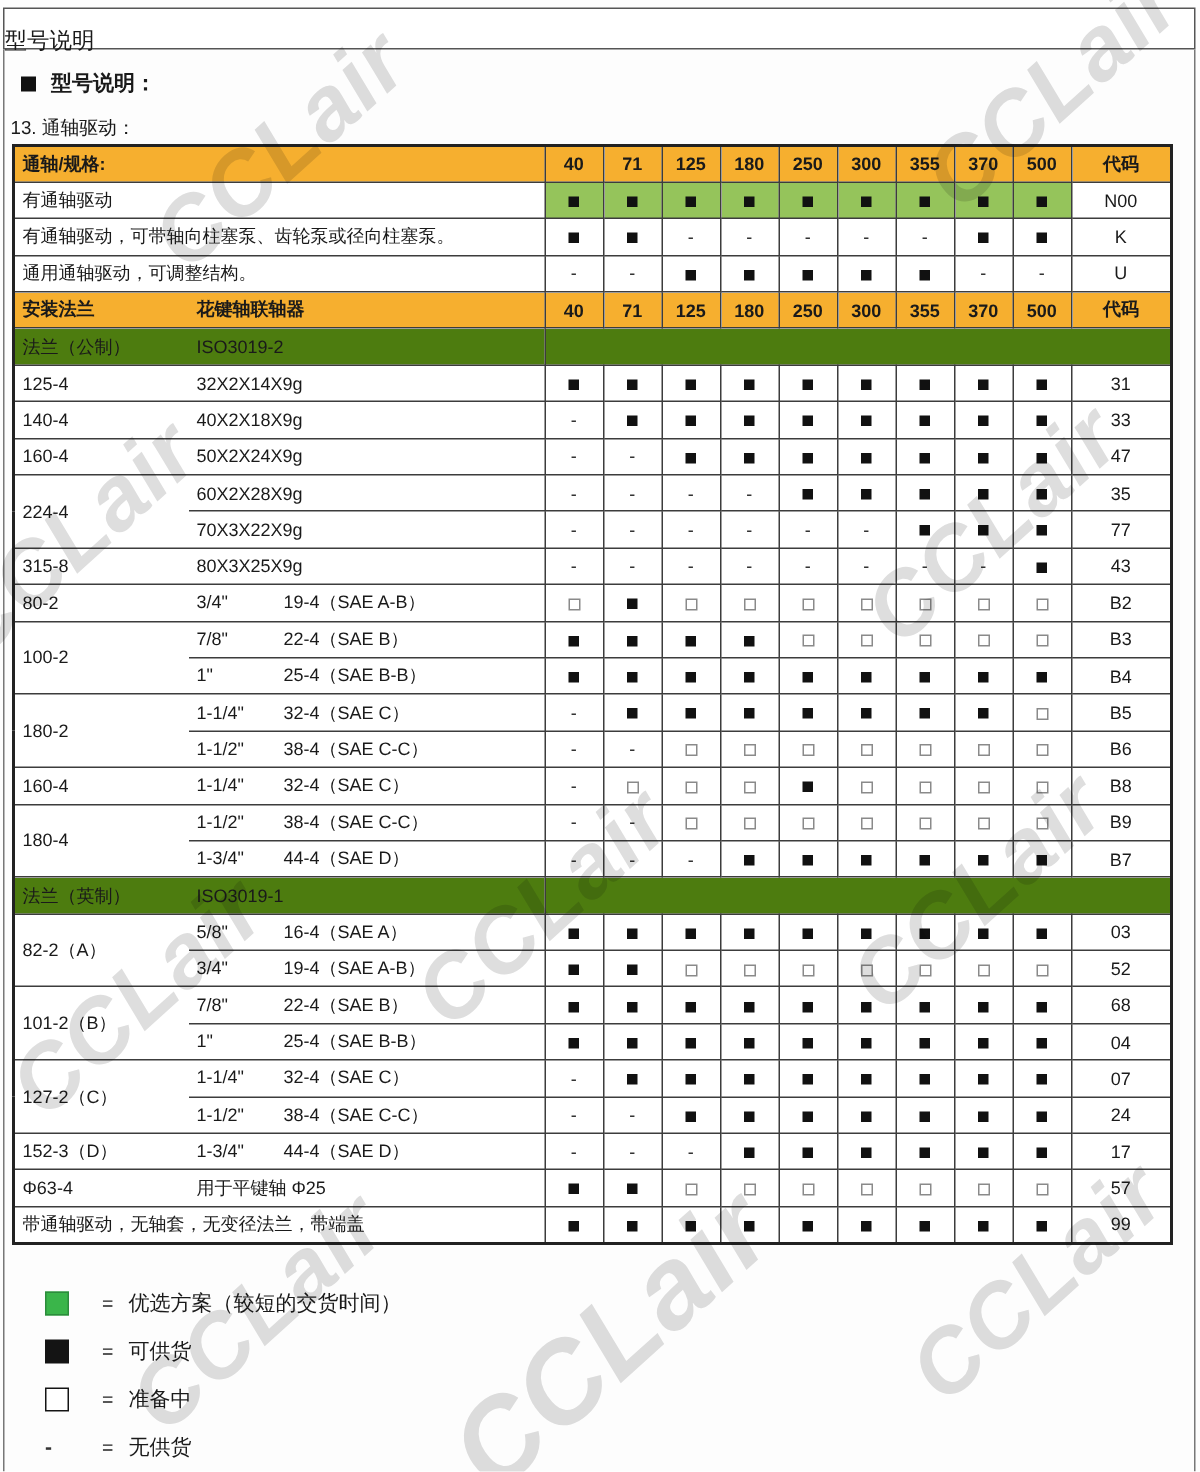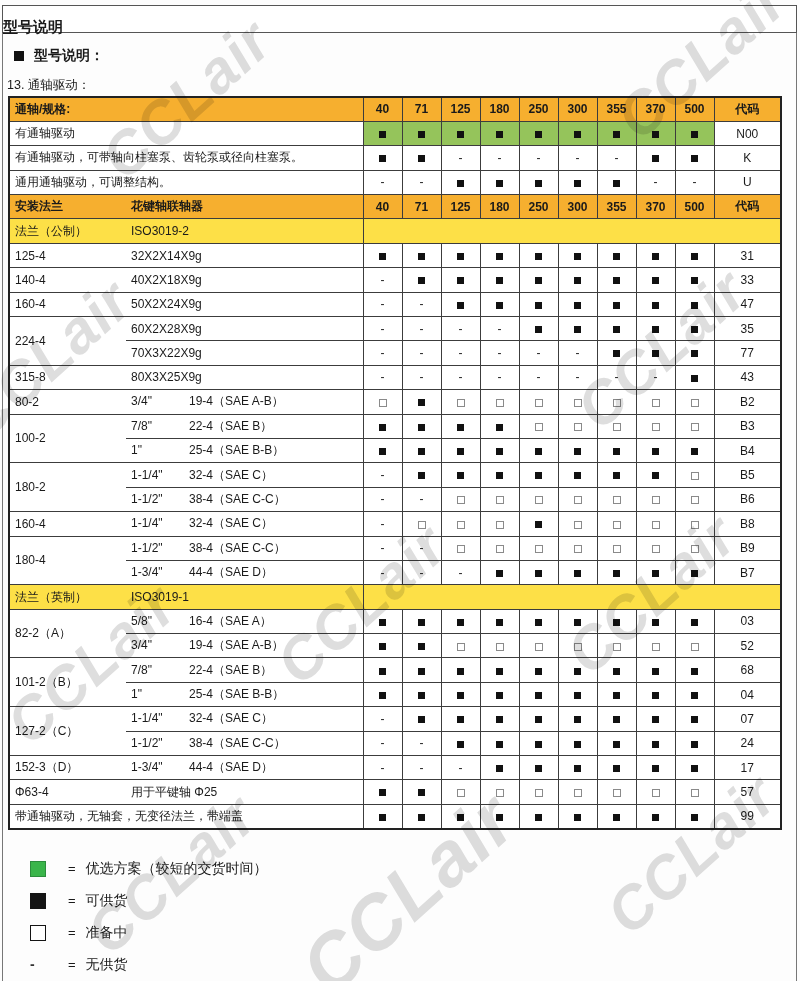--- a/index.html
+++ b/index.html
@@ -8,35 +8,35 @@
     font-family:"Liberation Sans","DejaVu Sans",sans-serif;color:#1a1a1a;
     overflow:hidden;
   }
   
   .page-frame{position:absolute;left:2px;right:3px;top:33px;bottom:0;
     border-left:1px solid #777;border-right:1px solid #777;}
   .title-bar{position:absolute;left:2px;right:3px;top:5px;height:28px;
     border:1px solid #555;background:#fff;display:flex;align-items:center;
     justify-content:space-between;box-sizing:border-box;z-index:2;}
   .title-bar .t-left{font-size:15px;font-weight:bold;padding-left:32px;letter-spacing:.5px;}
-  .title-bar .t-right{font-size:15px;font-weight:bold;padding-right:12px;margin-top:17px;}
+  .title-bar .t-right{font-size:15px;font-weight:normal;padding-right:12px;margin-top:17px;}
   .sec-head{position:absolute;left:14px;top:47px;display:flex;align-items:center;z-index:2;}
   .sec-head .bullet{width:10px;height:10px;background:#111;display:inline-block;margin-right:10px;}
   .sec-head .txt{font-size:14px;font-weight:bold;}
   .sub-head{position:absolute;left:7px;top:77px;font-size:12.5px;z-index:2;}
 
   
   .spec-table{position:absolute;left:8px;top:96px;width:772px;
     border-collapse:collapse;table-layout:fixed;border:2px solid #222;z-index:3;}
   .spec-table tr{height:24.4px;}
   .spec-table td{border:1px solid #3c3c3c;font-size:12px;padding:0 5px;
     vertical-align:middle;overflow:hidden;white-space:nowrap;background:#fff;}
   td.hdr{background:#F6AF2F;font-weight:bold;}
   td.ctr{text-align:center;padding:0;}
-  td.sec{background:#fde047;}
+  td.sec{background:#4d7c0f;}
   td.green{background:#95C45B;}
   td.lblA{border-right:none;}
   td.lblB{border-left:none;}
   .sq{display:inline-block;width:7px;height:7px;vertical-align:middle;}
   .sq.f{background:#111;}
   .sq.e{border:1px solid #8a8a8a;background:#fff;width:6px;height:6px;}
   .dash{font-size:12px;color:#222;}
   .inch{display:inline-block;width:58px;}
 
   

